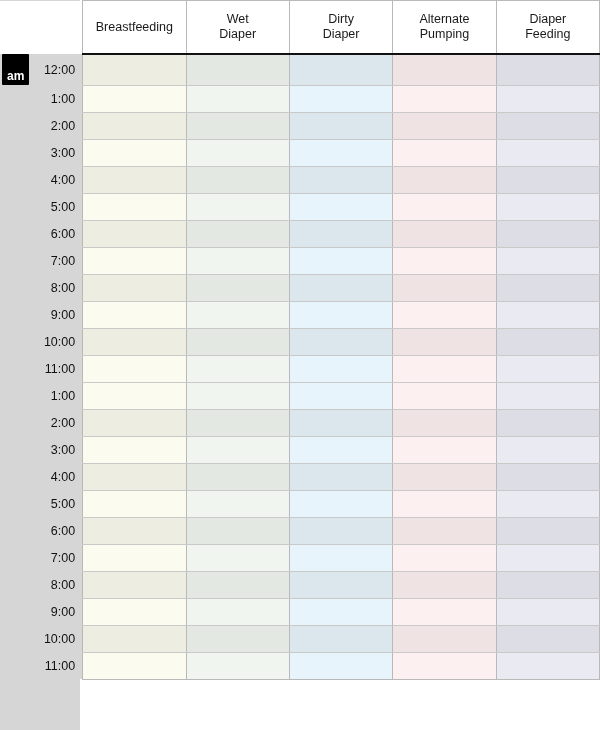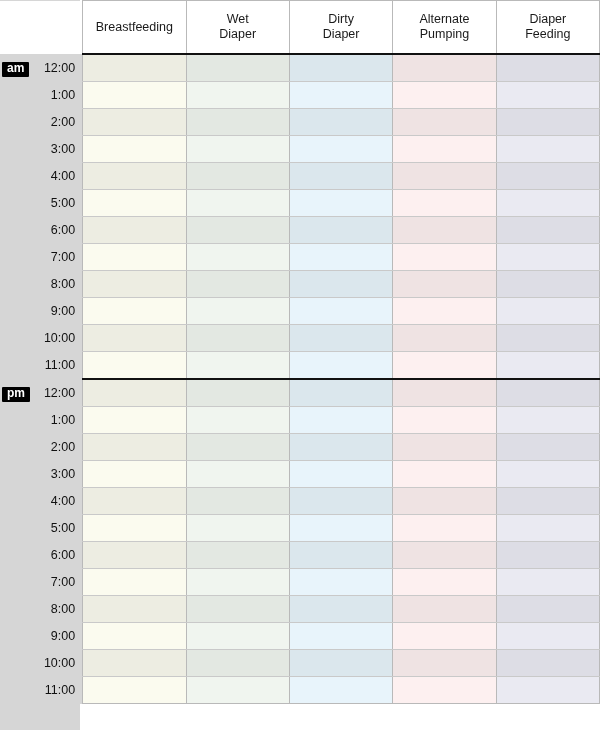--- a/index.html
+++ b/index.html
@@ -73,21 +73,21 @@
     vertical-align: middle;
     position: relative;
     border: none;
   }
   td.period-cell .period-badge {
     display: inline-block;
     background: #000000;
     color: #ffffff;
     font-size: 12px;
     font-weight: bold;
-    padding: 0 5px 3px 5px;
+    padding: 16px 5px 3px 5px;
     line-height: 12px;
     margin-left: 2px;
     border-radius: 1px;
     font-family: "Liberation Sans", sans-serif;
   }
   td.time-cell {
     background: #d6d6d6;
     text-align: right;
     padding-right: 7px;
     font-size: 12.5px;
@@ -277,29 +277,20 @@
         </tr>
         <tr>
           <td class="period-cell"></td>
           <td class="time-cell">11:00</td>
           <td class="data-cell" style="background-color: rgb(251, 251, 239);"></td>
           <td class="data-cell" style="background-color: rgb(240, 245, 239);"></td>
           <td class="data-cell" style="background-color: rgb(232, 244, 251);"></td>
           <td class="data-cell" style="background-color: rgb(253, 240, 240);"></td>
           <td class="data-cell" style="background-color: rgb(234, 234, 242);"></td>
         </tr>
-        <tr class="midday">
-          <td class="period-cell"><span class="period-badge">pm</span></td>
-          <td class="time-cell">12:00</td>
-          <td class="data-cell" style="background-image: linear-gradient(rgba(0, 0, 0, 0.055), rgba(0, 0, 0, 0.055)); background-color: rgb(251, 251, 239);"></td>
-          <td class="data-cell" style="background-image: linear-gradient(rgba(0, 0, 0, 0.055), rgba(0, 0, 0, 0.055)); background-color: rgb(240, 245, 239);"></td>
-          <td class="data-cell" style="background-image: linear-gradient(rgba(0, 0, 0, 0.055), rgba(0, 0, 0, 0.055)); background-color: rgb(232, 244, 251);"></td>
-          <td class="data-cell" style="background-image: linear-gradient(rgba(0, 0, 0, 0.055), rgba(0, 0, 0, 0.055)); background-color: rgb(253, 240, 240);"></td>
-          <td class="data-cell" style="background-image: linear-gradient(rgba(0, 0, 0, 0.055), rgba(0, 0, 0, 0.055)); background-color: rgb(234, 234, 242);"></td>
-        </tr>
         <tr>
           <td class="period-cell"></td>
           <td class="time-cell">1:00</td>
           <td class="data-cell" style="background-color: rgb(251, 251, 239);"></td>
           <td class="data-cell" style="background-color: rgb(240, 245, 239);"></td>
           <td class="data-cell" style="background-color: rgb(232, 244, 251);"></td>
           <td class="data-cell" style="background-color: rgb(253, 240, 240);"></td>
           <td class="data-cell" style="background-color: rgb(234, 234, 242);"></td>
         </tr>
         <tr>

